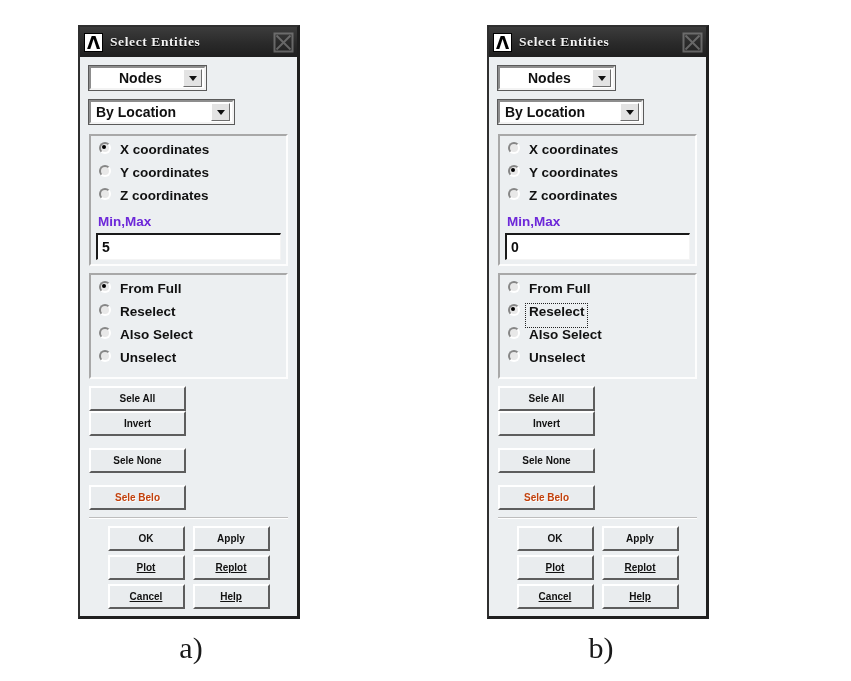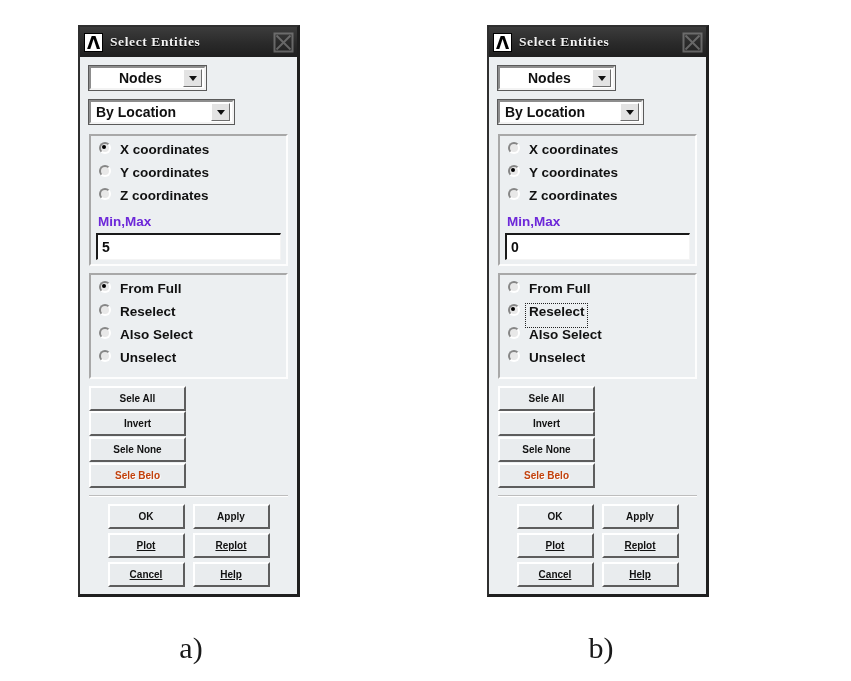--- a/index.html
+++ b/index.html
@@ -241,21 +241,21 @@
     justify-content: center;
     white-space: nowrap;
     user-select: none;
   }
   .btn.disabled {
     color: #c2410c;
     text-shadow: 1px 1px 0 #fdfdfd;
   }
   .sel-grid .btn { width: 97px; }
   .sel-grid .btn:nth-child(odd) { margin-right: 6px; }
-  .sel-grid .btn:nth-child(n+3) { margin-top: 1px; }
+  .sel-grid .btn:nth-child(n+3) { margin-top: 12px; }
 
   .divider {
     height: 0;
     border-top: 1.5px solid #bdbdbd;
     border-bottom: 1.5px solid #ffffff;
     margin: 7px 0 0 0;
   }
 
   .ok-grid { justify-content: center; }
   .ok-grid .btn { width: 77px; }

